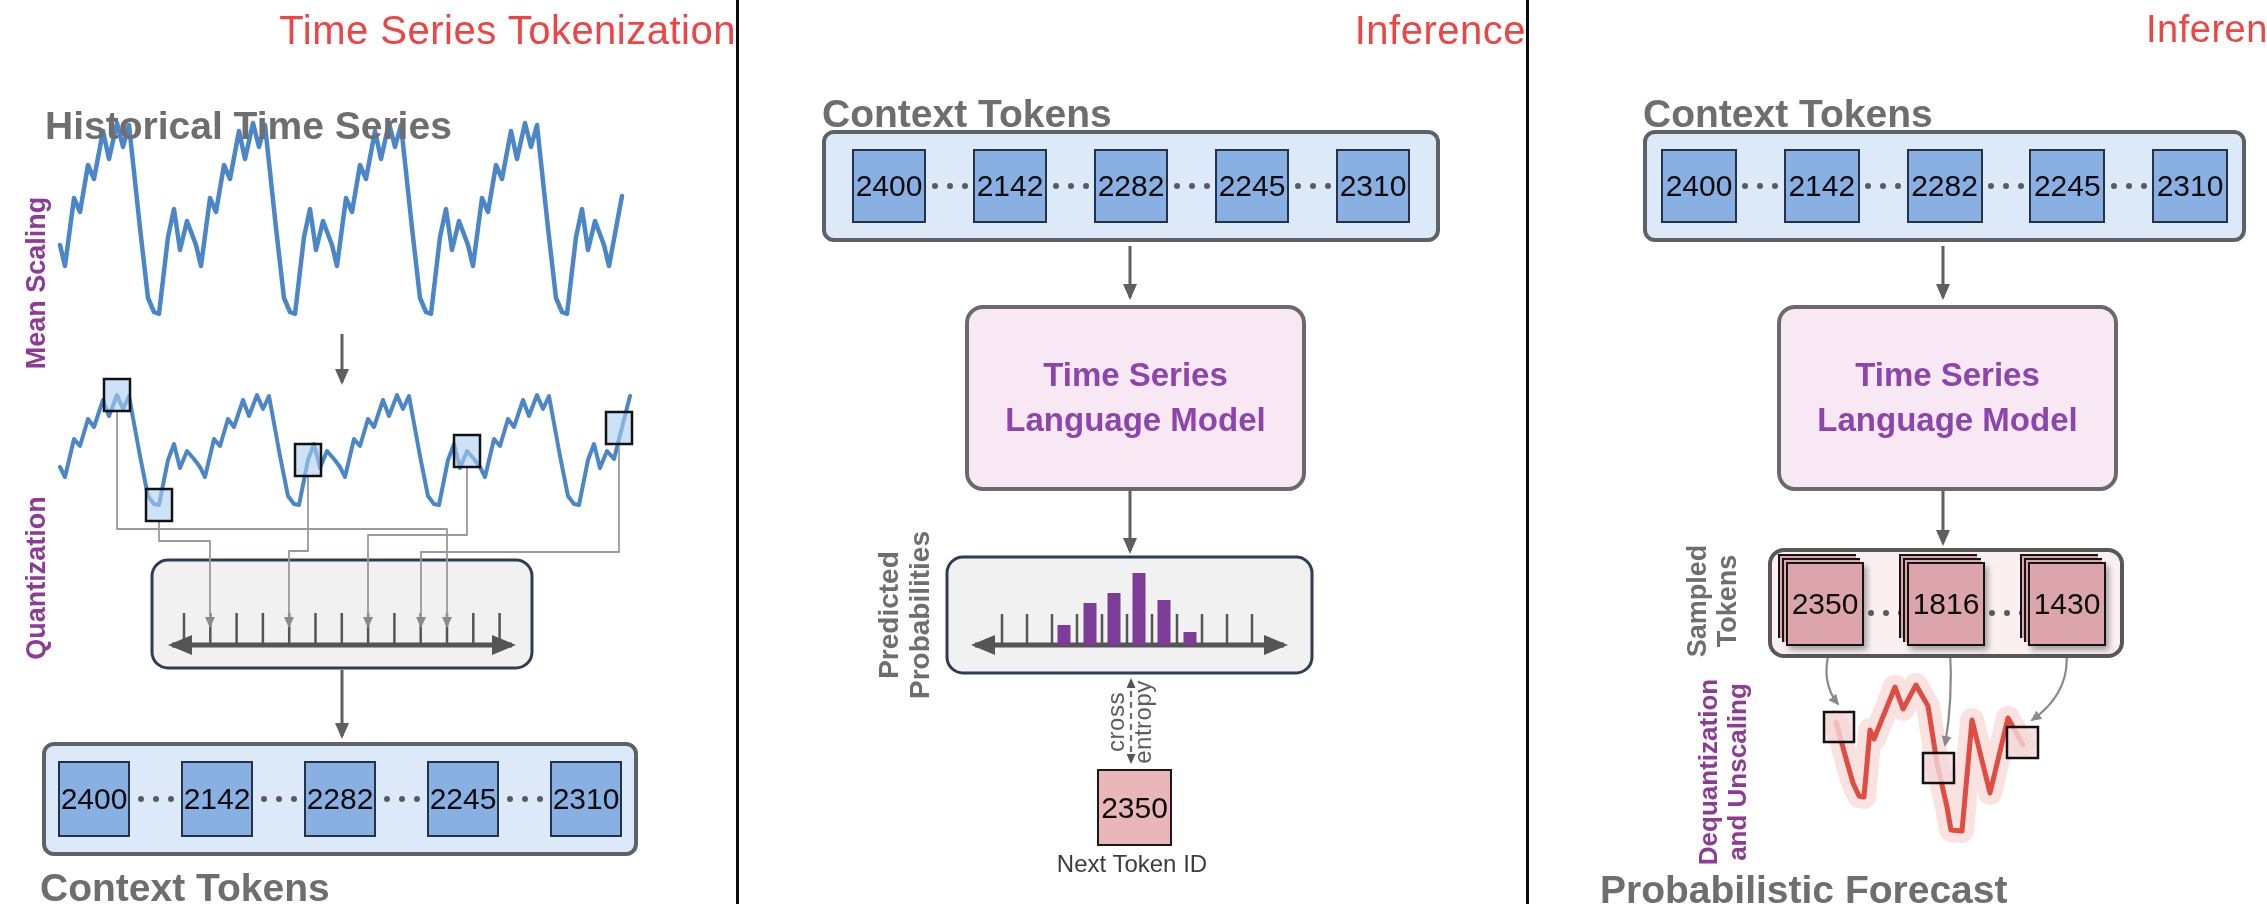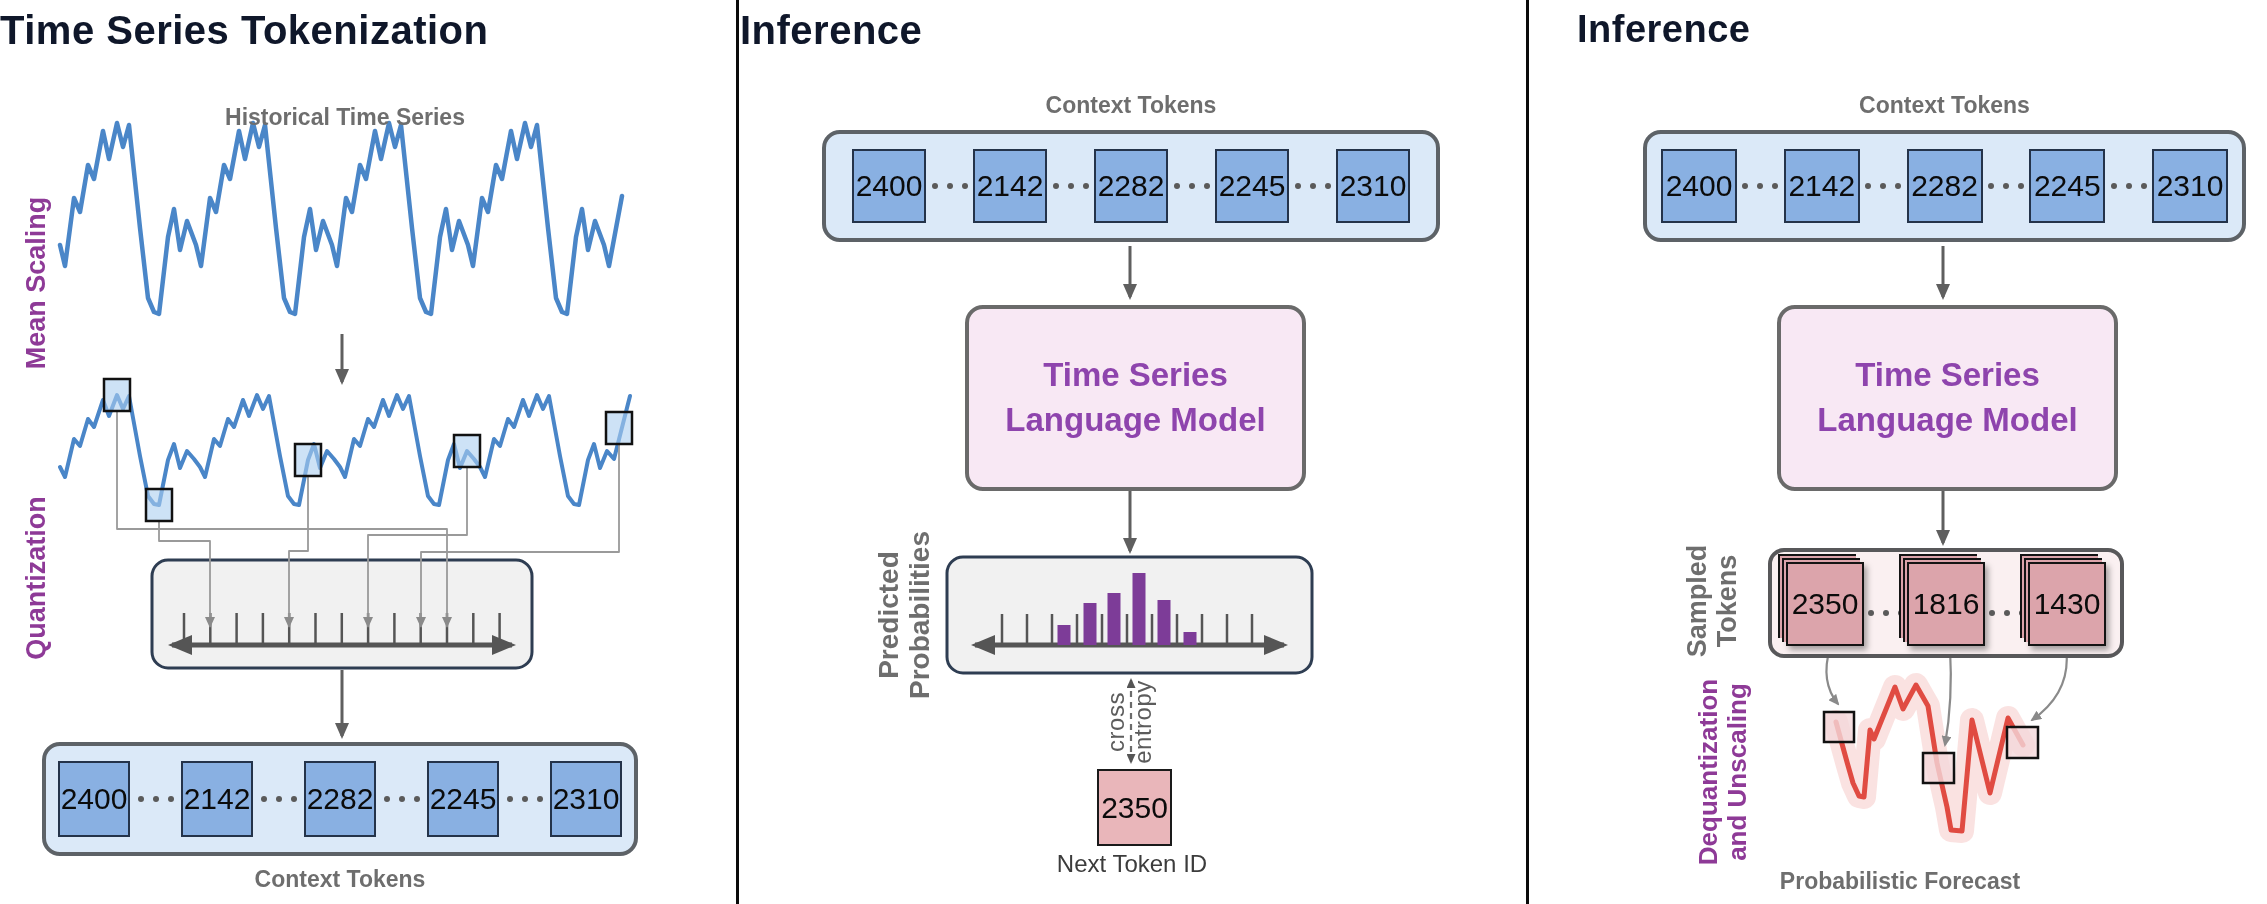--- a/index.html
+++ b/index.html
@@ -1,27 +1,27 @@
 <!DOCTYPE html>
 <html><head>
 <meta charset="utf-8">
 <style>
   html,body{margin:0;padding:0;background:#fff;}
   body{position:relative;width:2267px;height:904px;overflow:hidden;
        font-family:"Liberation Sans",sans-serif;color:#111;}
   .divider{position:absolute;top:0;bottom:0;width:3px;background:#0a0a0a;}
-  .title{position:absolute;text-align:left;font-weight:bold;font-size:40px;color:#0f172a;letter-spacing:.5px;}
-  .glabel{position:absolute;text-align:center;font-weight:bold;font-size:23px;color:#6e6e6e;}
+  .title{position:absolute;text-align:right;font-weight:normal;font-size:40px;color:#ef4444;letter-spacing:.5px;}
+  .glabel{position:absolute;text-align:left;font-weight:bold;font-size:39px;color:#6e6e6e;}
   .rot{position:absolute;transform:translate(-50%,-50%) rotate(-90deg);white-space:nowrap;
        text-align:center;line-height:1.12;}
   .rot.purple{color:#8e3a97;font-weight:bold;font-size:27px;}
   .rot.gray{color:#6e6e6e;font-weight:bold;font-size:28px;}
   .rot.ce{color:#5c5c5c;font-weight:normal;font-size:24px;letter-spacing:.5px;}
   .ctx-row{position:absolute;display:flex;align-items:center;justify-content:space-between;
-       padding:0 12px;box-sizing:border-box;background:#dbe9f8;border:4px solid #5d6267;border-radius:18px;}
+       padding:0 12px;box-sizing:border-box;background:#dbe9f8;border:4px solid #5d6267;border-radius:12px;}
   .tok{width:68px;height:72px;display:flex;align-items:center;justify-content:center;
        background:#89b0e2;border:2px solid #24334a;font-size:30px;color:#0b0b0b;}
   .dots{display:flex;gap:9px;align-items:center;}
   .dots i{width:6px;height:6px;border-radius:50%;background:#5a5a5a;}
   .model-box{position:absolute;width:333px;height:178px;background:#f8e8f4;border:4px solid #6a6a6a;
        border-radius:18px;display:flex;flex-direction:column;align-items:center;justify-content:center;
        font-size:33px;font-weight:bold;color:#8e44ad;line-height:1.35;}
   .ntid-card{position:absolute;width:71px;height:73px;background:#e9b6ba;border:2px solid #1a1a1a;
        display:flex;align-items:center;justify-content:center;font-size:30px;color:#0b0b0b;}
   .ntid-label{position:absolute;text-align:center;font-size:24px;color:#3c3c3c;}

